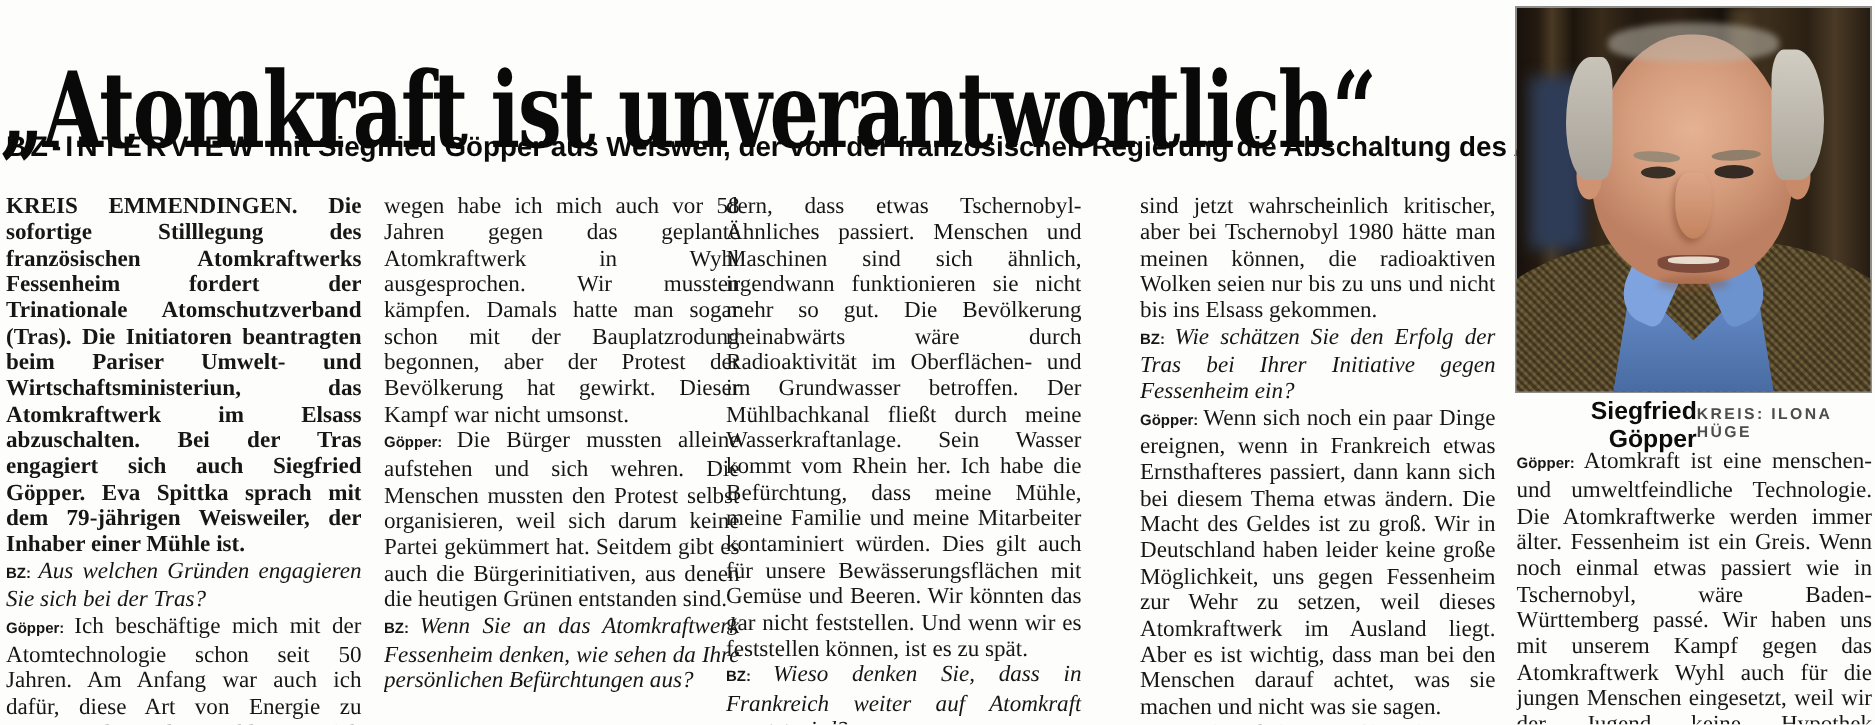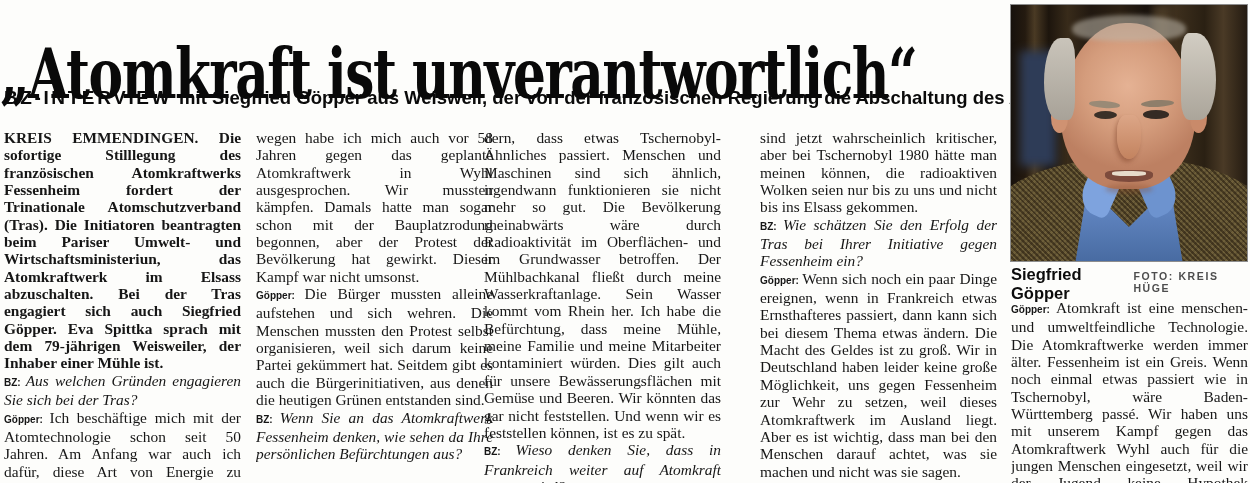--- a/index.html
+++ b/index.html
@@ -99,21 +99,21 @@
   .ph-teeth{left:43%;top:65%;width:14%;height:1.8%;background:#e7dccb;border-radius:40%;}
   .ph-chin-shadow{left:40%;top:70%;width:20%;height:4%;background:rgba(140,80,50,.35);border-radius:50%;filter:blur(2px);}
 
   
   .caption-row{
     position:absolute;left:1011px;top:265px;width:238px;
     display:flex;justify-content:space-between;align-items:baseline;
   }
   .caption-name{
     font-family:"Liberation Sans", sans-serif;
-    font-weight:bold;font-size:16.5px;color:#0c0c0c;
+    font-weight:bold;font-size:16.5px;color:#0c0c0c;text-align:right;
   }
   .caption-credit{
     font-family:"Liberation Sans", sans-serif;
     font-size:10.5px;letter-spacing:1.6px;color:#4d4d4d;font-weight:bold;
   }
 </style>
 </head>
 <body>
 
 <div class="page">
@@ -167,16 +167,16 @@
     <div class="ph-eye-l"></div>
     <div class="ph-eye-r"></div>
     <div class="ph-nose"></div>
     <div class="ph-mouth"></div>
     <div class="ph-teeth"></div>
     <div class="ph-chin-shadow"></div>
   </div>
 
   <div class="caption-row">
     <span class="caption-name">Siegfried Göpper</span>
-    <span class="caption-credit">FOTO: KREIS HÜGE</span>
+    <span class="caption-credit">KREIS: ILONA HÜGE</span>
   </div>
 
 </div>
 
 </body></html>

